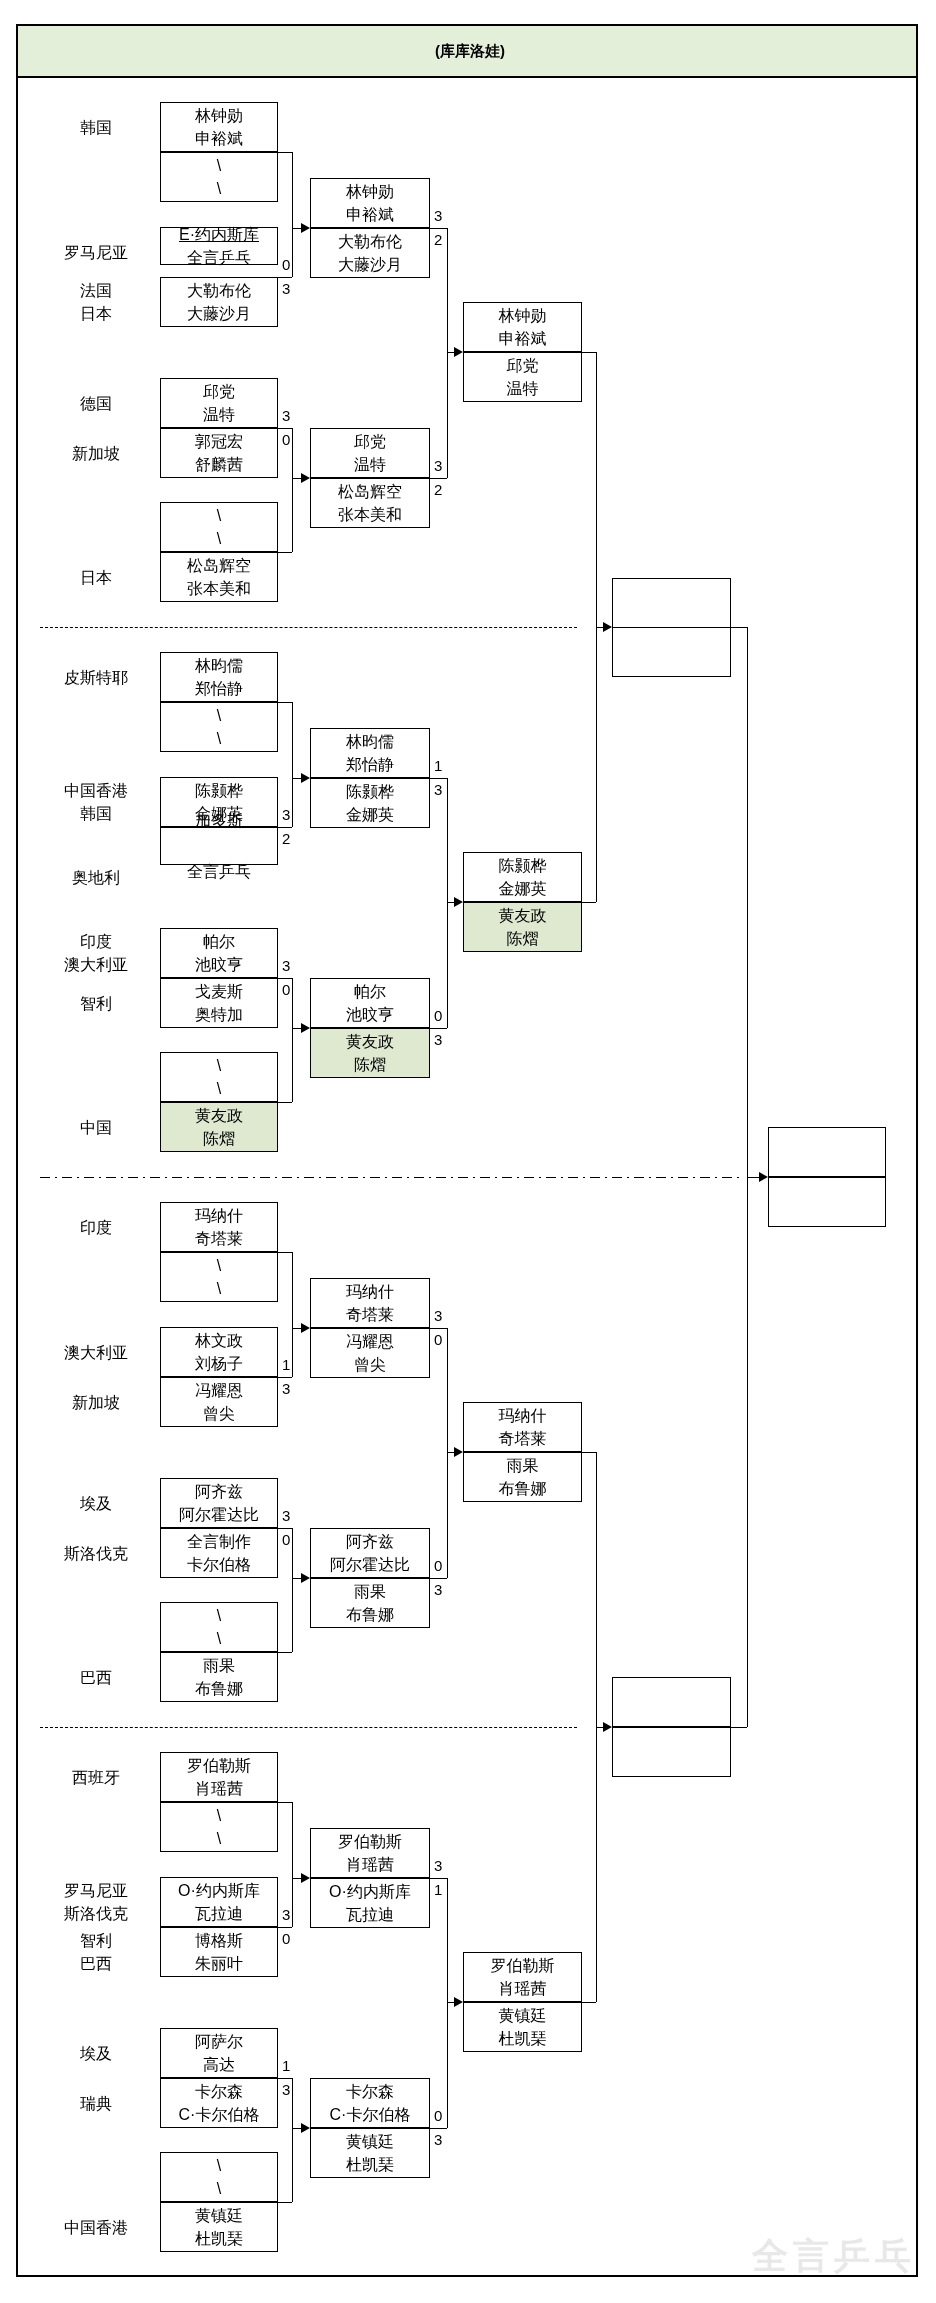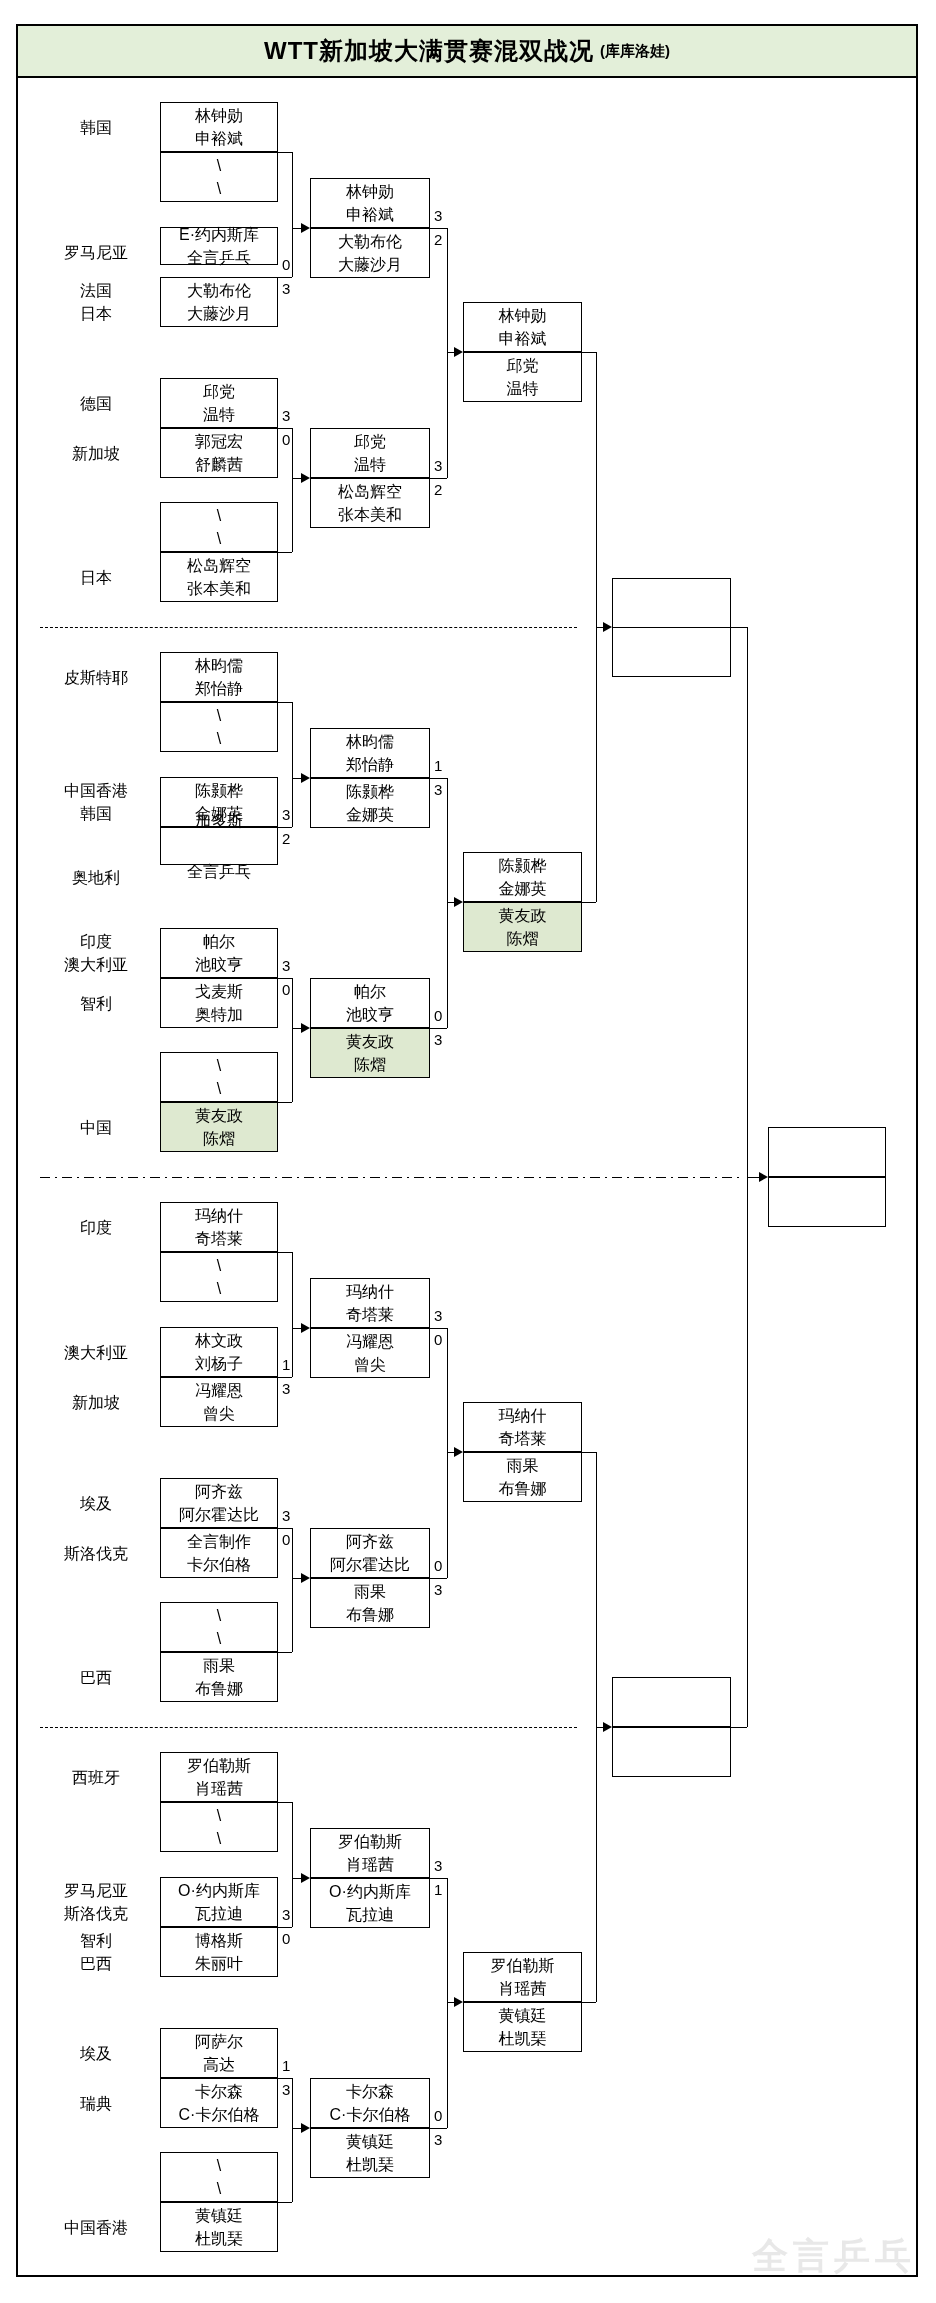--- a/index.html
+++ b/index.html
@@ -29,21 +29,20 @@
          border-bottom:5px solid transparent;border-left:9px solid #000;}
   .watermark{position:absolute;font-size:36px;font-weight:bold;letter-spacing:5px;
              color:#e8e8e8;white-space:nowrap;}
 </style>
 </head>
 <body>
 
 <div class="page">
   <div class="frame"></div>
   <div class="titlebar">
-    <span class="title-main">WTT新加坡大满贯赛混双战况</span>
     <span class="title-suffix">(库库洛娃)</span>
   </div>
   <div id="canvas">
       <div class="country" style="left: 96px; top: 127px;">
         <div>韩国</div>
       </div>
       <div class="country" style="left: 96px; top: 252px;">
         <div>罗马尼亚</div>
       </div>
       <div class="country" style="left: 96px; top: 302px;">
@@ -118,21 +117,21 @@
         <div>中国香港</div>
       </div>
       <div class="cell" style="left: 160px; top: 102px; width: 118px; height: 50px;">
         <div class="cl">林钟勋</div>
         <div class="cl">申裕斌</div>
       </div>
       <div class="cell" style="left: 160px; top: 152px; width: 118px; height: 50px;">
         <div class="cl">\</div>
         <div class="cl">\</div>
       </div>
-      <div class="cell" style="left: 160px; top: 227px; width: 118px; height: 38px;">
+      <div class="cell" style="left: 160px; top: 227px; width: 118px; height: 38px; text-decoration: underline;">
         <div class="cl">E·约内斯库</div>
         <div class="cl">全言乒乓</div>
       </div>
       <div class="cell" style="left: 160px; top: 277px; width: 118px; height: 50px;">
         <div class="cl">大勒布伦</div>
         <div class="cl">大藤沙月</div>
       </div>
       <div class="cell" style="left: 160px; top: 378px; width: 118px; height: 50px;">
         <div class="cl">邱党</div>
         <div class="cl">温特</div>

